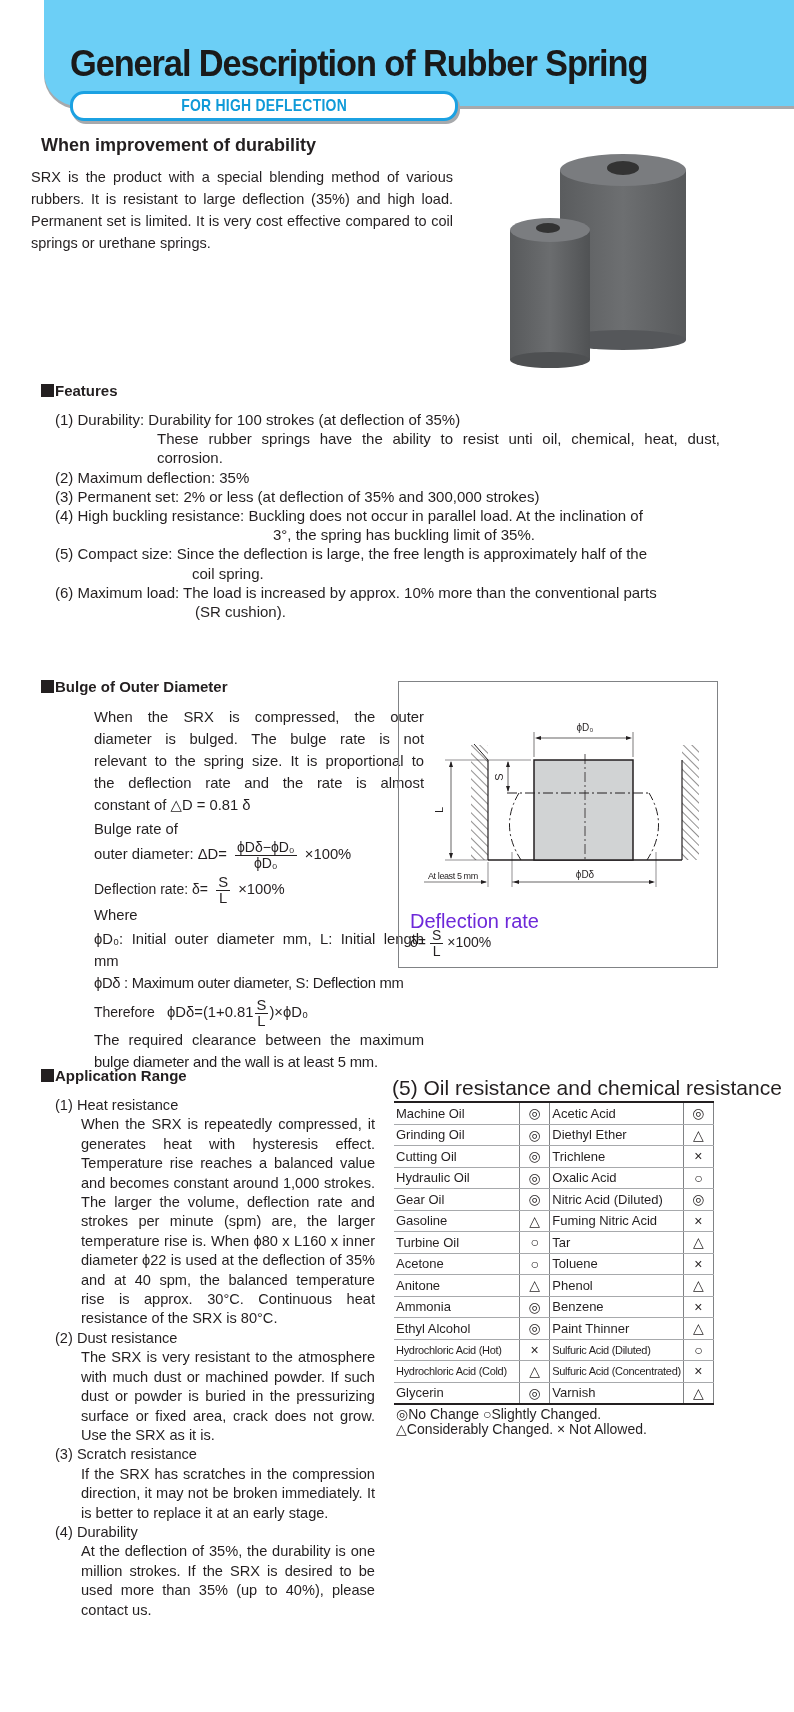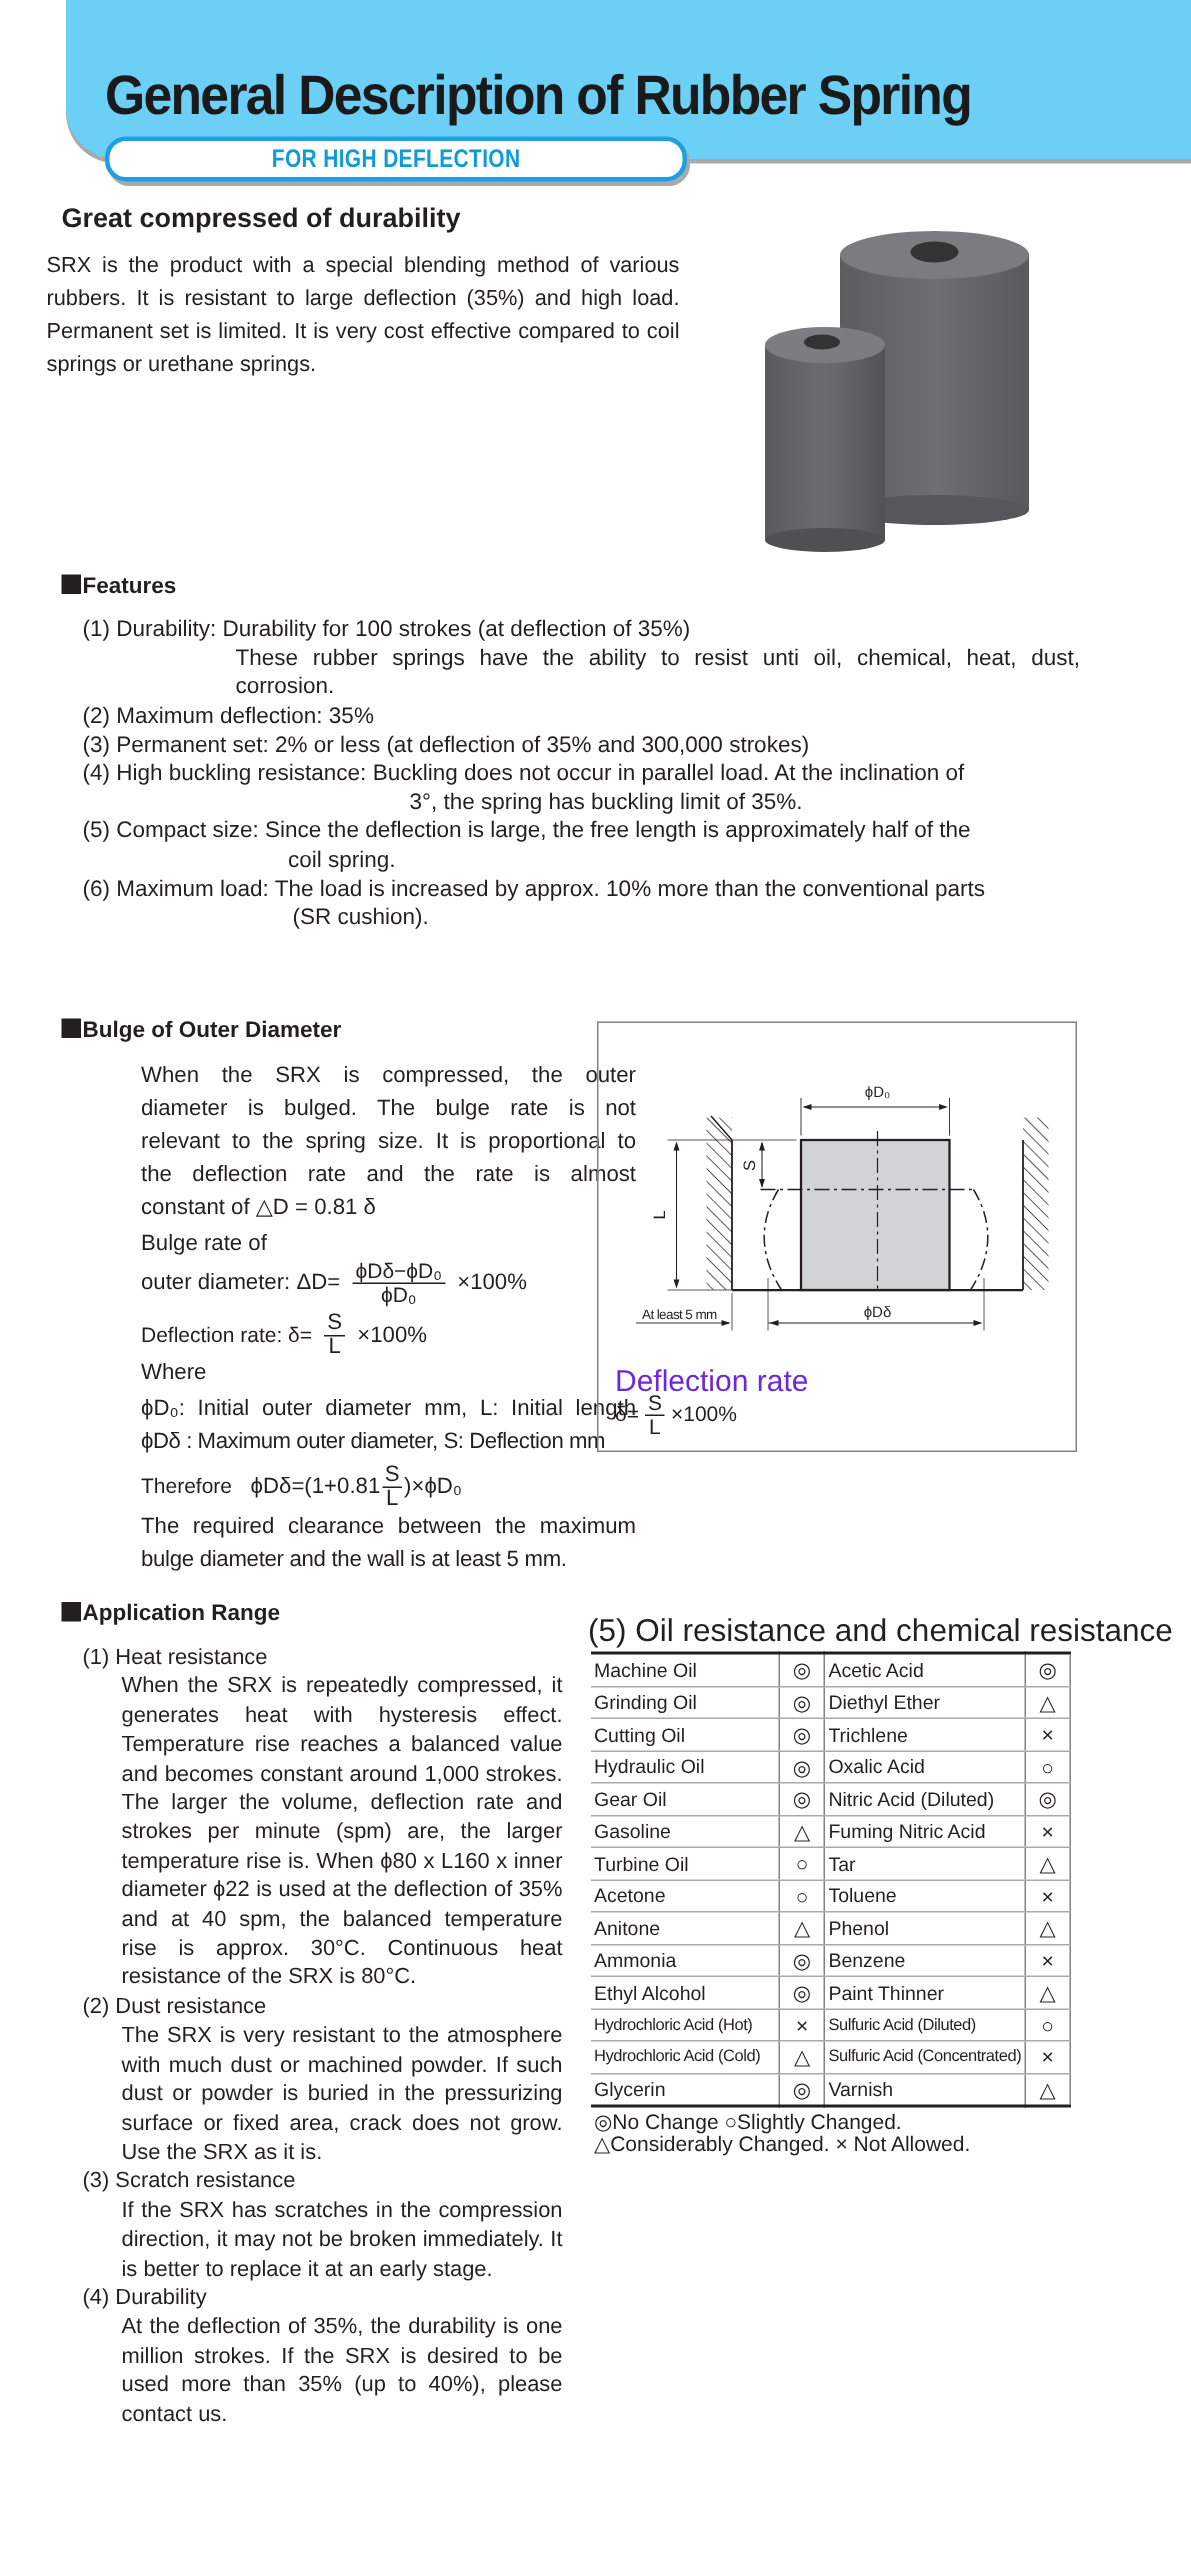--- a/index.html
+++ b/index.html
@@ -42,21 +42,21 @@
   table.chem td.small { font-size:11px; letter-spacing:-0.3px; }
   .legend { position:absolute; left:396px; top:1407px; font-size:14px; line-height:15px; color:#231f20; }
 </style>
 </head>
 <body>
 
 <div class="header"></div>
 <div class="title">General Description of Rubber Spring</div>
 <div class="pill"><span>FOR HIGH DEFLECTION</span></div>
 
-<div class="h2" style="left:41px;top:135px;">Great compressed of durability</div>
+<div class="h2" style="left:41px;top:135px;">When improvement of durability</div>
 <div class="p" style="left:31px;top:166px;width:422px;">SRX is the product with a special blending method of various rubbers. It is resistant to large deflection (35%) and high load. Permanent set is limited. It is very cost effective compared to coil springs or urethane springs.</div>
 
 <svg class="photo" viewBox="0 0 220 225">
   <defs>
     <linearGradient id="gBig" x1="0" x2="1" y1="0" y2="0">
       <stop offset="0" stop-color="#5a5c5e"></stop>
         <stop offset="0.5" stop-color="#6d6f71"></stop>
         <stop offset="1" stop-color="#57595b"></stop>
     </linearGradient>
     <linearGradient id="gSmall" x1="0" x2="1" y1="0" y2="0">
@@ -107,20 +107,21 @@
     <span class="frac" style="font-size:14px;"><span class="num">ϕDδ−ϕD₀</span><span class="den">ϕD₀</span></span>
     <span>×100%</span>
   </div>
   <div style="line-height:18px;margin-top:4px;">
     <span style="font-size:14px;">Deflection rate:  δ=</span>
     <span class="frac"><span class="num">S</span><span class="den">L</span></span>
     <span>×100%</span>
   </div>
   <div style="line-height:18px;">Where</div>
   <div class="justify" style="margin-top:4px;">ϕD₀: Initial outer diameter mm, L: Initial length</div>
+  <div>mm</div>
   <div style="letter-spacing:-0.3px;">ϕDδ : Maximum outer diameter, S: Deflection mm</div>
   <div style="line-height:18px;margin-top:4px;">
     <span style="font-size:14px;">Therefore</span>
     &nbsp;&nbsp;<span>ϕDδ=(1+0.81</span><span class="frac" style="margin:0 1px;"><span class="num">S</span><span class="den">L</span></span><span>)×ϕD₀</span>
   </div>
   <div class="justify">The required clearance between the maximum</div>
   <div style="letter-spacing:-0.2px;">bulge diameter and the wall is at least 5 mm.</div>
 </div>
 
 <div class="diagram-box">

